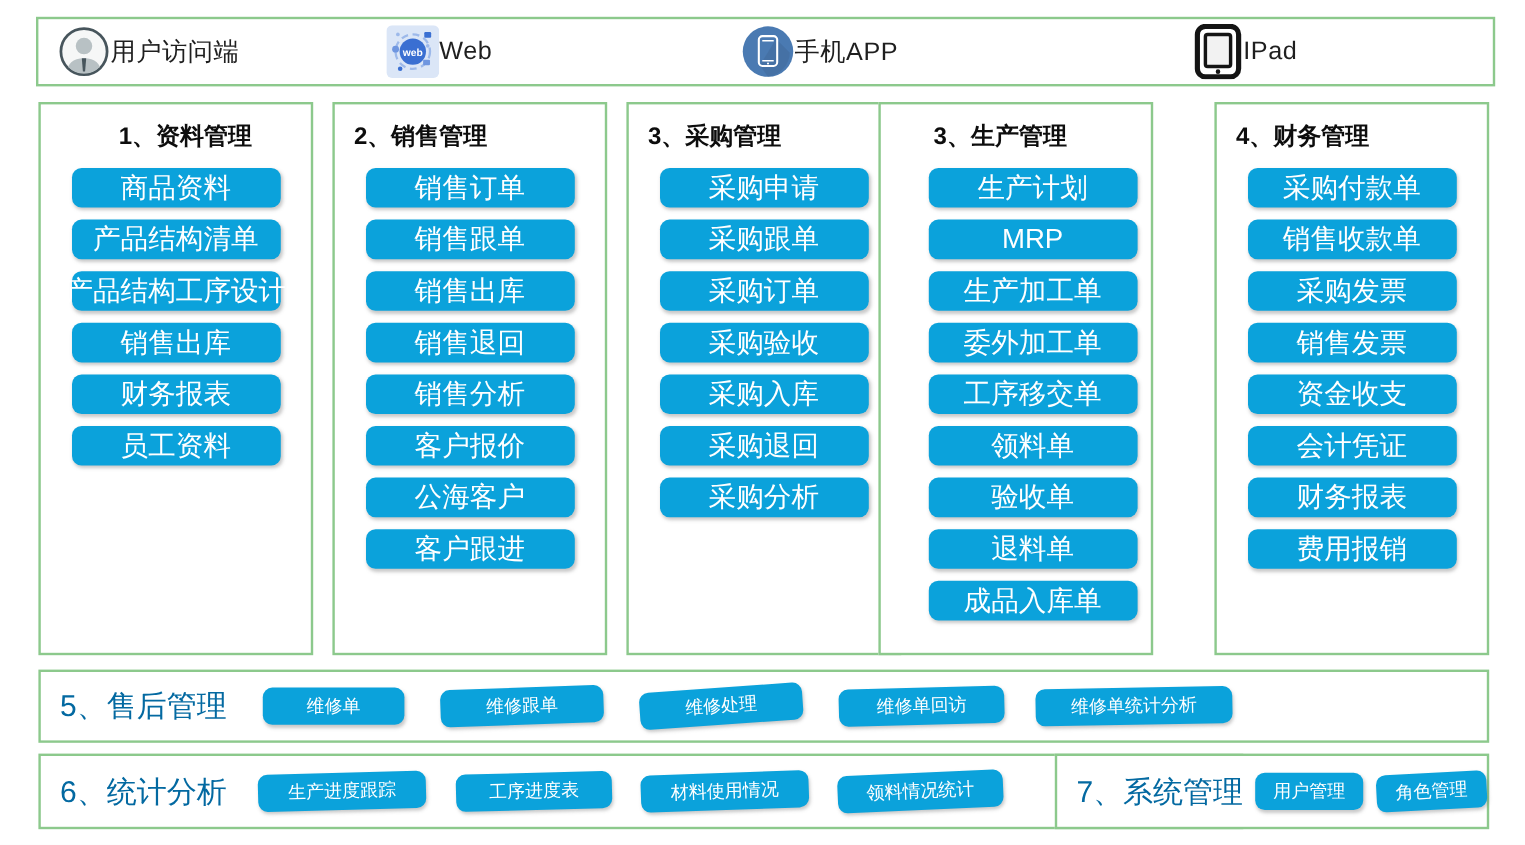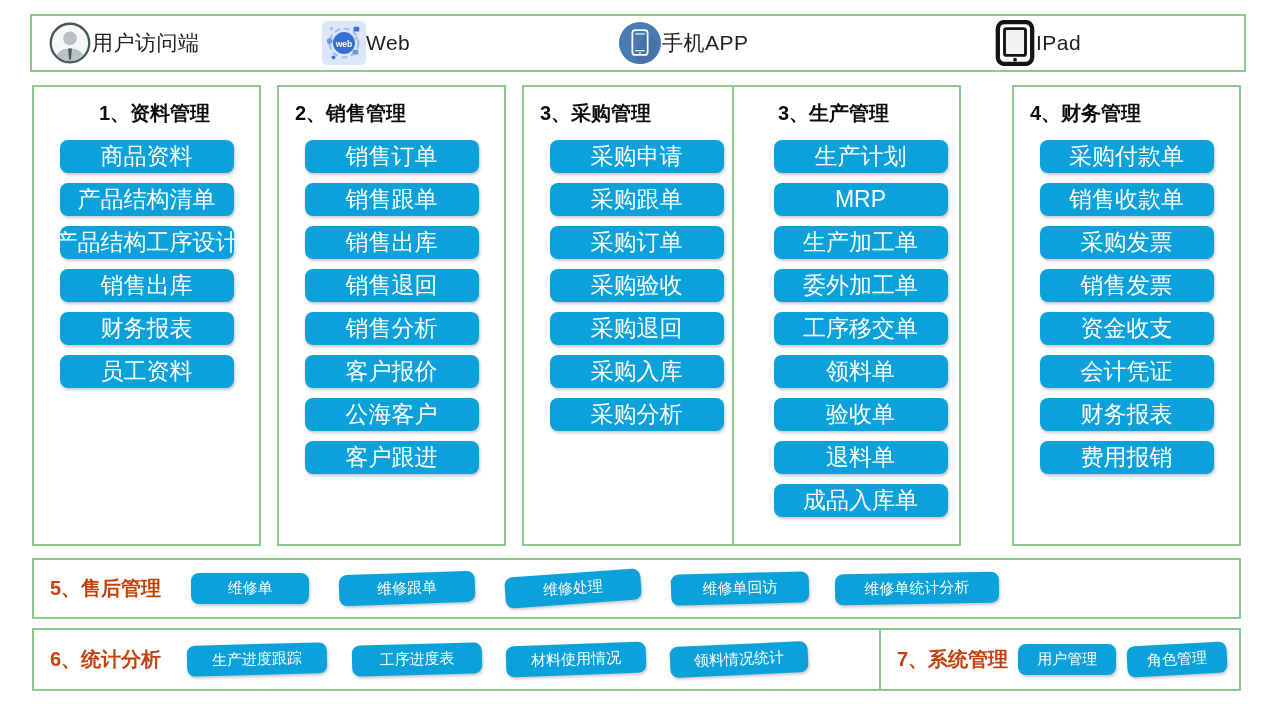--- a/index.html
+++ b/index.html
@@ -20,21 +20,21 @@
 
   .btn { background:#0ba2db; color:#ffffff; border-radius:8px; display:flex; align-items:center; justify-content:center;
          box-shadow:1px 2px 3px rgba(110,110,110,.38); cursor:pointer; white-space:nowrap; }
   .col-btn { width:174px; height:33px; font-size:23px; }
 
   
   .hrow { display:flex; align-items:center; padding-left:16px; }
   .row5 { left:32px; top:558px; width:1209px; height:61px; }
   .row6 { left:32px; top:628px; width:1004px; height:63px; }
   .row7 { left:879px; top:628px; width:362px; height:63px; }
-  .row-title { font-size:20px; font-weight:bold; color:#c2410c; white-space:nowrap; }
+  .row-title { font-size:25px; font-weight:normal; color:#0369a1; white-space:nowrap; }
   .row-btn { height:31px; font-size:15px; padding:0 10px; }
 
   svg { display:block; }
 </style>
 </head>
 <body>
 
 <div class="stage">
 
   <div class="greenbox topbar">
@@ -126,22 +126,22 @@
     </div>
   </div>
 
   <div class="greenbox col" style="left:522px;">
     <div class="col-title">3、采购管理</div>
     <div class="col-btns">
       <div class="btn col-btn">采购申请</div>
       <div class="btn col-btn">采购跟单</div>
       <div class="btn col-btn">采购订单</div>
       <div class="btn col-btn">采购验收</div>
+      <div class="btn col-btn">采购入库</div>
       <div class="btn col-btn">采购退回</div>
-      <div class="btn col-btn">采购入库</div>
       <div class="btn col-btn">采购分析</div>
     </div>
   </div>
 
   <div class="greenbox col" style="left:732px;padding-left:28px;">
     <div class="col-title">3、生产管理</div>
     <div class="col-btns">
       <div class="btn col-btn">生产计划</div>
       <div class="btn col-btn">MRP</div>
       <div class="btn col-btn">生产加工单</div>

